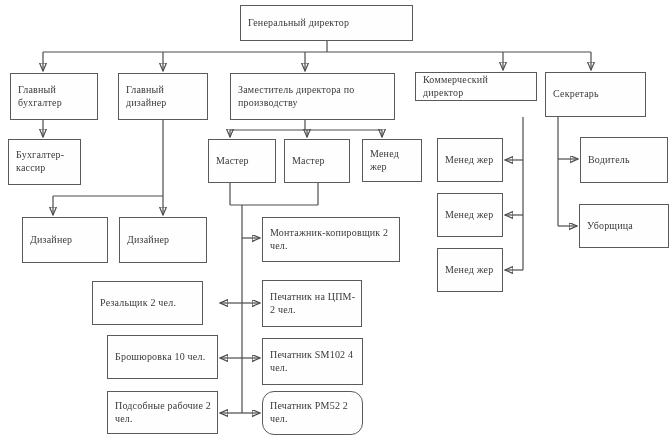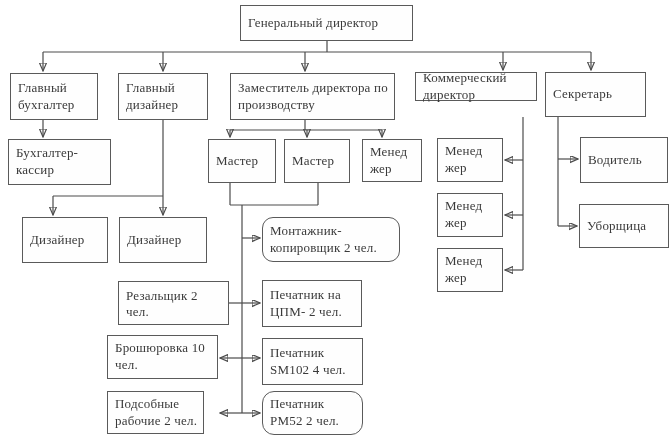--- a/index.html
+++ b/index.html
@@ -10,52 +10,52 @@
     font-family:"Liberation Serif","DejaVu Serif",serif;
     overflow:hidden;
   }
   #wires{position:absolute;left:0;top:0;width:672px;height:443px;}
   .node{
     position:absolute;
     box-sizing:border-box;
     border:1px solid #5a5a5a;
     background:#fefefe;
     color:#3a3a3a;
-    font-size:13px;
+    font-size:10px;
     line-height:1.28;
     display:flex;
     align-items:center;
     padding:3px 5px 3px 7px;
     letter-spacing:0.2px;
   }
   .node span{display:block;}
   
   .n0 {left:240px;top:5px;  width:173px;height:36px;}
   .n1 {left:10px; top:73px; width:88px; height:47px;}
   .n2 {left:118px;top:73px; width:90px; height:47px;}
   .n3 {left:230px;top:73px; width:165px;height:47px;}
   .n4 {left:415px;top:72px; width:122px;height:29px;}
   .n5 {left:545px;top:72px; width:101px;height:45px;}
-  .n6 {left:8px;  top:139px;width:103px; height:46px;}
+  .n6 {left:8px;  top:139px;width:73px; height:46px;}
   .n7 {left:22px; top:217px;width:86px; height:46px;}
   .n8 {left:119px;top:217px;width:88px; height:46px;}
   .n9 {left:208px;top:139px;width:68px; height:44px;}
   .n10{left:284px;top:139px;width:66px; height:44px;}
   .n11{left:362px;top:139px;width:60px; height:43px;}
   .n12{left:437px;top:138px;width:66px; height:44px;}
   .n13{left:437px;top:193px;width:66px; height:44px;}
   .n14{left:437px;top:248px;width:66px; height:44px;}
   .n15{left:580px;top:137px;width:88px; height:46px;}
   .n16{left:579px;top:204px;width:90px; height:44px;}
-  .n17{left:262px;top:217px;width:138px;height:45px;border-radius:11px;}
-  .n18{left:118px;top:281px;width:111px;height:44px;align-items:flex-end;}
+  .n17{left:262px;top:217px;width:138px;height:45px;}
+  .n18{left:92px;top:281px;width:111px;height:44px;}
   .n19{left:262px;top:280px;width:100px;height:47px;}
   .n20{left:107px;top:335px;width:111px;height:44px;}
   .n21{left:262px;top:338px;width:101px;height:47px;}
-  .n22{left:107px;top:391px;width:97px;height:43px;}
+  .n22{left:107px;top:391px;width:111px;height:43px;}
   .n23{left:262px;top:391px;width:101px;height:44px;border-radius:12px;}
   #wires line,#wires path{stroke:#4c4c4c;stroke-width:1.2;fill:none;}
 </style>
 </head>
 <body>
 
 <div id="stage">
 
   <svg id="wires" width="672" height="443" viewBox="0 0 672 443" xmlns="http://www.w3.org/2000/svg">
     <defs>

